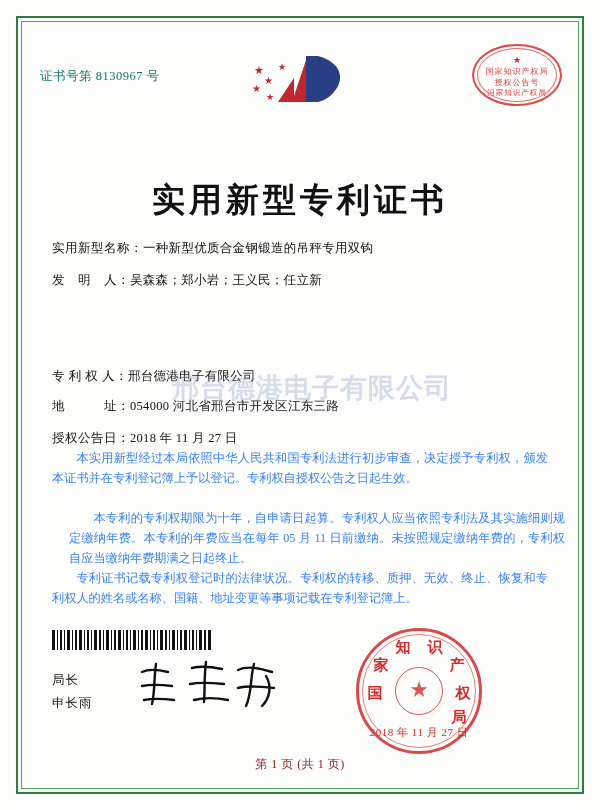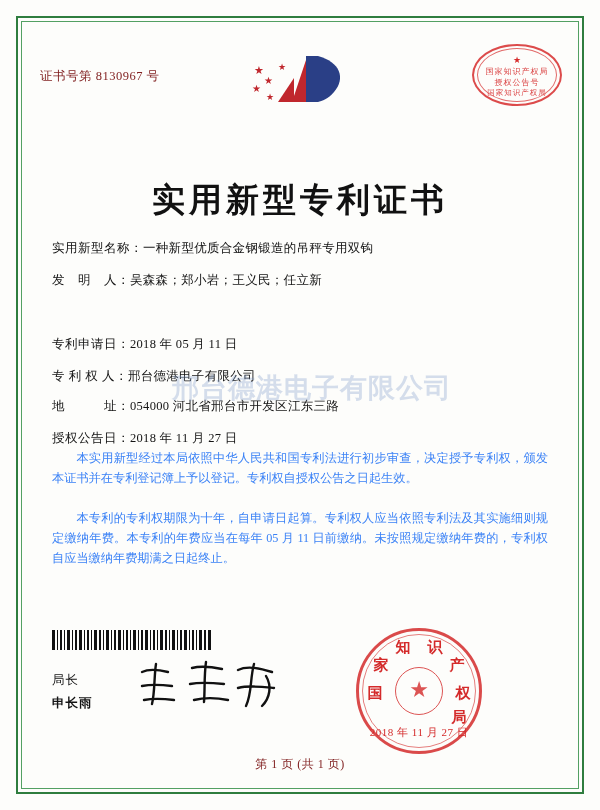--- a/index.html
+++ b/index.html
@@ -42,21 +42,21 @@
     position: absolute;
     left: 40px; top: 40px;
     width: 520px;
     height: 730px;
   }
   
   .cert-no {
     position: absolute;
     left: 0px; top: 28px;
     font-size: 12.5px;
-    color: #7f1d1d;
+    color: #0f766e;
     letter-spacing: 0.5px;
   }
   
   .logo {
     position: absolute;
     left: 208px; top: 12px;
     width: 110px;
     height: 72px;
   }
   .logo svg { display: block; }
@@ -170,42 +170,42 @@
     position: absolute;
     left: 12px;
     width: 496px;
     font-size: 12.2px;
     line-height: 20px;
     color: #3b82f6;
     text-align: justify;
     text-indent: 2em;
   }
   .p1 { top: 408px; }
-  .p2 { top: 468px; }
+  .p2 { top: 468px; margin-left: 17px; }
   .p3 { top: 528px; }
 
   
   .barcode {
     position: absolute;
     left: 12px; top: 590px;
     width: 160px;
     height: 20px;
   }
   .barcode svg { display: block; }
 
   
   .sig-label {
     position: absolute;
     left: 12px;
     font-size: 12.5px;
     color: #141414;
     letter-spacing: 1px;
   }
   .sig-l1 { top: 632px; }
-  .sig-l2 { top: 655px; font-weight: bold; }
+  .sig-l2 { top: 655px; }
   .signature {
     position: absolute;
     left: 94px; top: 618px;
     width: 150px;
     height: 55px;
   }
   .signature svg { display:block; }
 
   
   .seal-round {
@@ -324,37 +324,35 @@
     </div>
 
     <div class="main-title">实用新型专利证书</div>
 
     <div class="field f-name">
       <span class="label">实用新型名称：</span><span class="value">一种新型优质合金钢锻造的吊秤专用双钩</span>
     </div>
     <div class="field f-inv">
       <span class="label">发　明　人：</span><span class="value">吴森森；郑小岩；王义民；任立新</span>
     </div>
-    <div class="field f-appdt">
-      <span class="label">专利申请日：</span><span class="value">2018 年 05 月 11 日</span>
-    </div>
     <div class="field f-owner">
       <span class="label">专 利 权 人：</span><span class="value">邢台德港电子有限公司</span>
     </div>
     <div class="field f-addr">
       <span class="label">地　　　址：</span><span class="value">054000 河北省邢台市开发区江东三路</span>
     </div>
     <div class="field f-grant">
       <span class="label">授权公告日：</span><span class="value">2018 年 11 月 27 日</span>
     </div>
 
     <div class="watermark">邢台德港电子有限公司</div>
 
     <div class="para p1">本实用新型经过本局依照中华人民共和国专利法进行初步审查，决定授予专利权，颁发本证书并在专利登记簿上予以登记。专利权自授权公告之日起生效。</div>
     <div class="para p2">本专利的专利权期限为十年，自申请日起算。专利权人应当依照专利法及其实施细则规定缴纳年费。本专利的年费应当在每年 05 月 11 日前缴纳。未按照规定缴纳年费的，专利权自应当缴纳年费期满之日起终止。</div>
+    <div class="para p3">专利证书记载专利权登记时的法律状况。专利权的转移、质押、无效、终止、恢复和专利权人的姓名或名称、国籍、地址变更等事项记载在专利登记簿上。</div>
 
     <div class="barcode">
       <svg width="160" height="20" viewBox="0 0 160 20">
         <g fill="#111">
           <rect x="0" y="0" width="3" height="20"></rect>
             <rect x="5" y="0" width="1" height="20"></rect>
           <rect x="8" y="0" width="2" height="20"></rect>
             <rect x="12" y="0" width="1" height="20"></rect>
           <rect x="15" y="0" width="3" height="20"></rect>
             <rect x="20" y="0" width="1" height="20"></rect>

